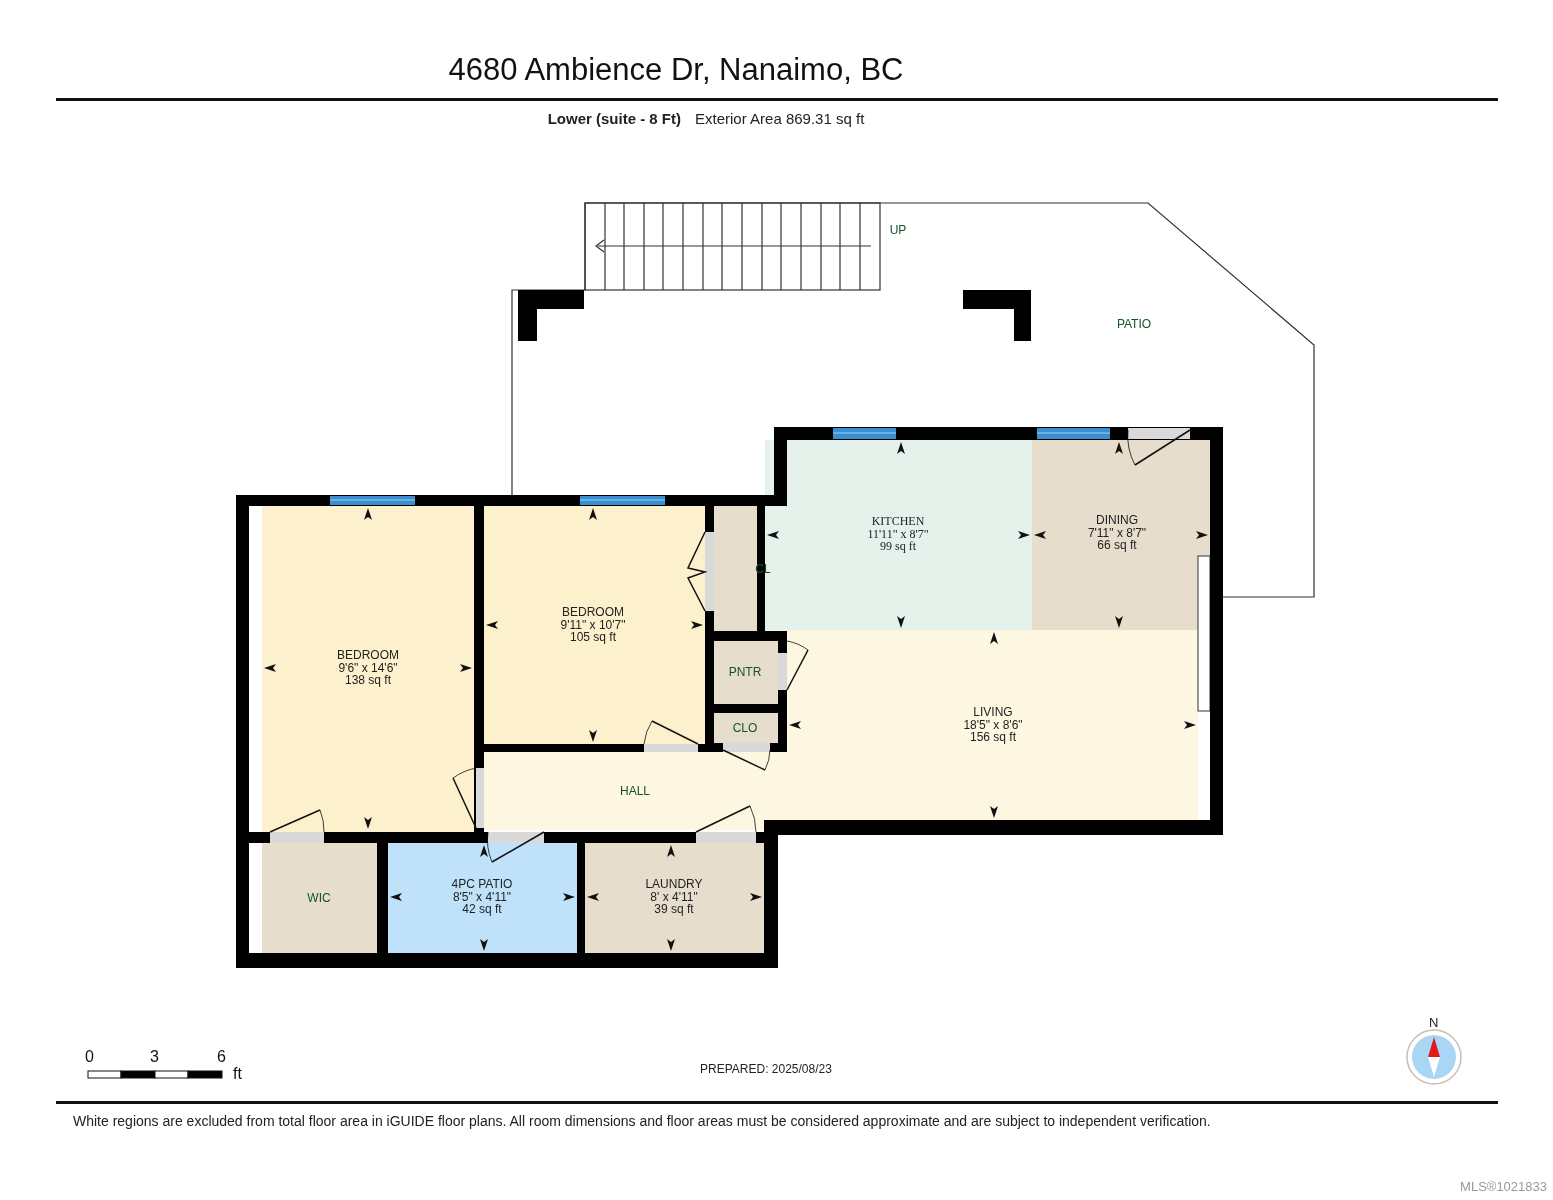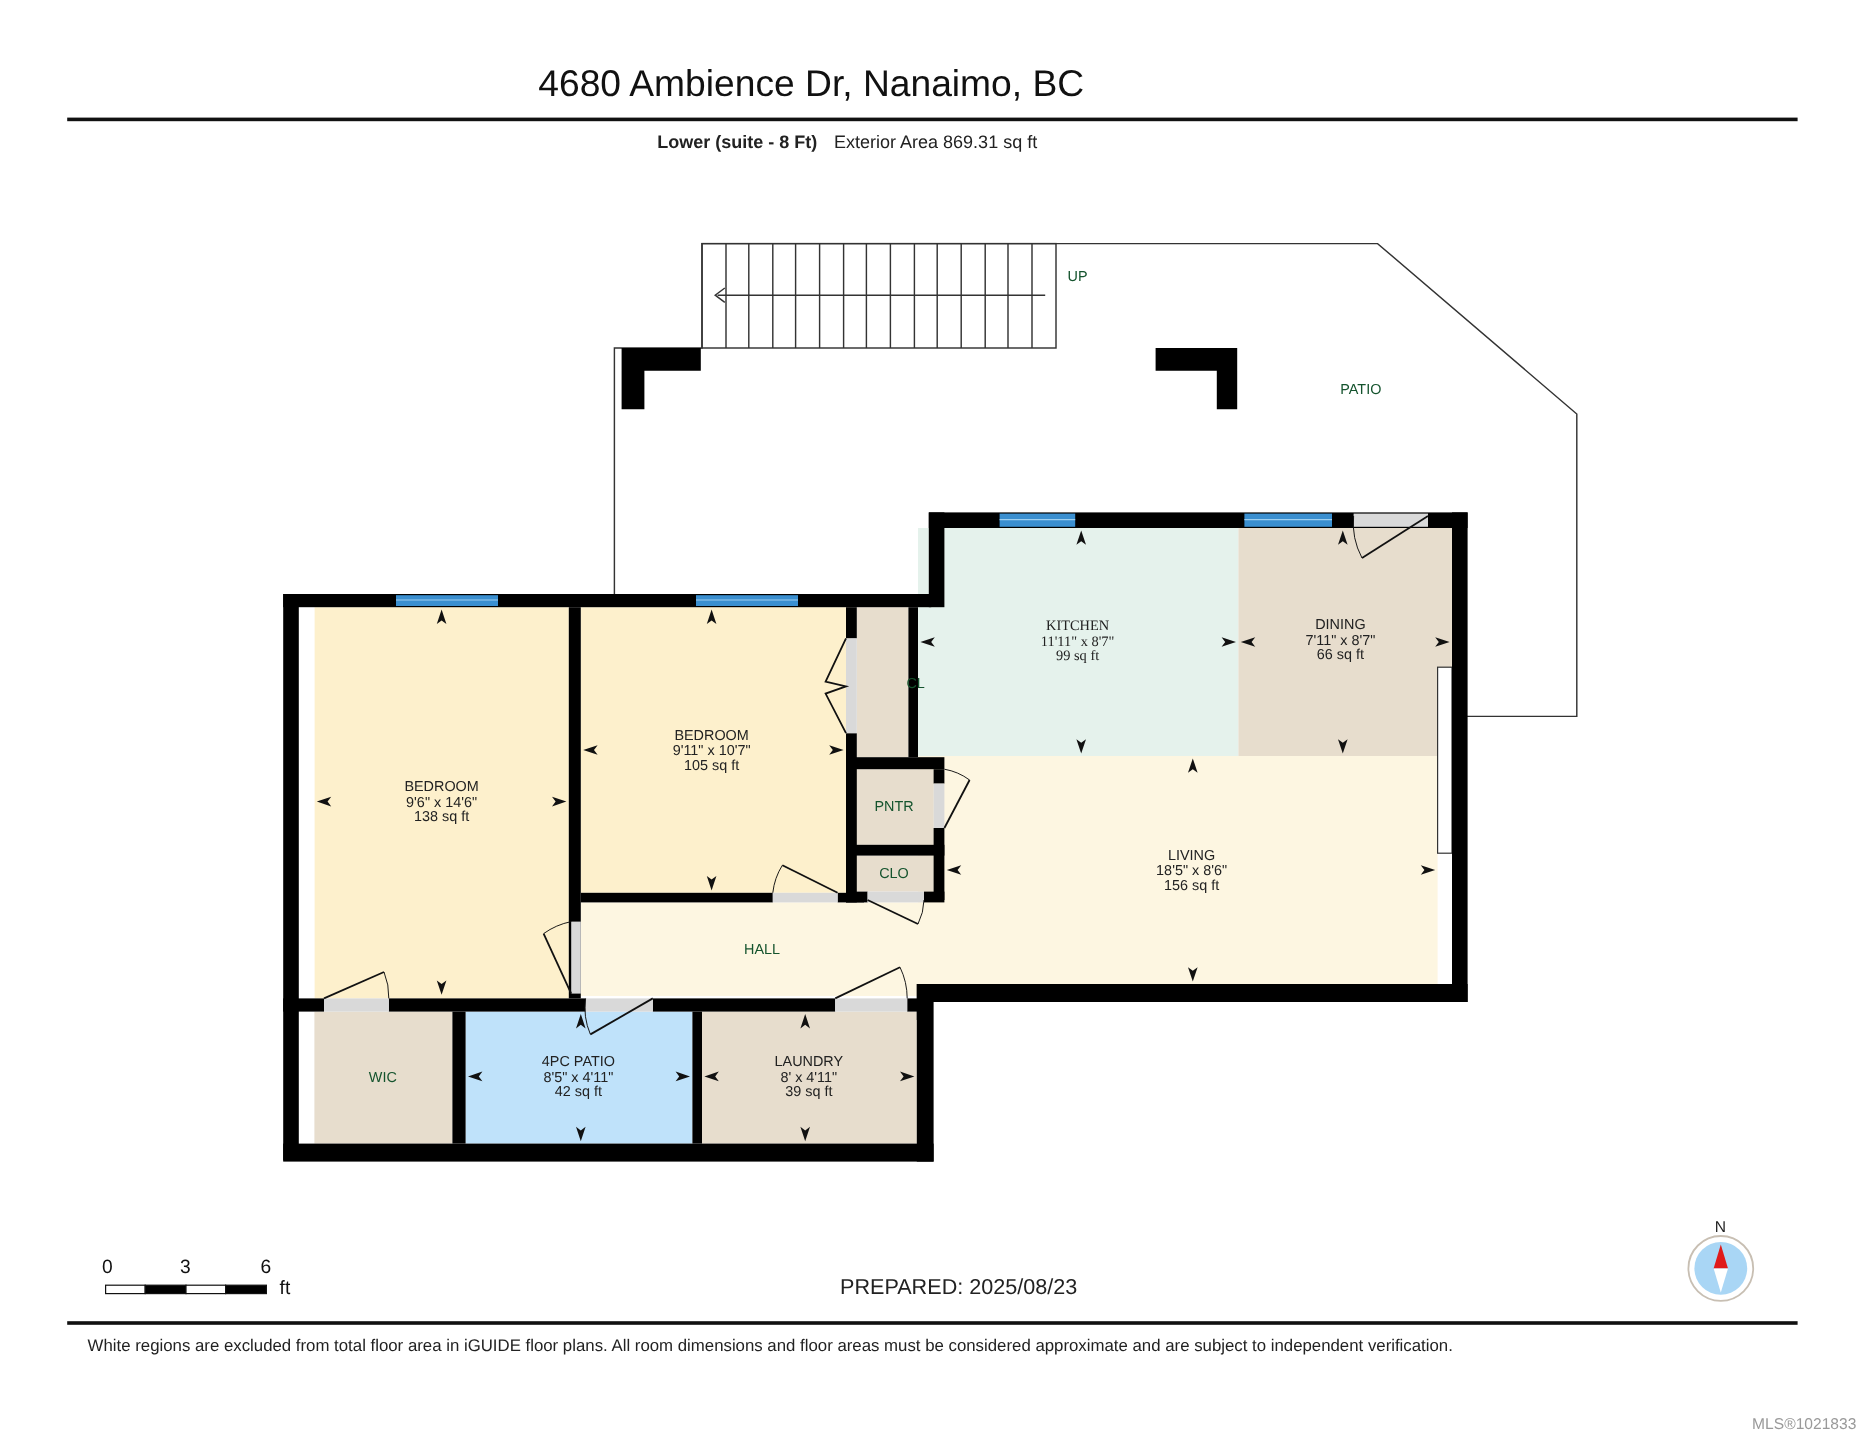--- a/index.html
+++ b/index.html
@@ -7,21 +7,21 @@
   .abs { position:absolute; }
   .title { left:0; width:1352px; top:52px; text-align:center; font-size:31px; font-weight:normal; color:#111; }
   .rule { left:56px; width:1442px; height:3px; background:#111; }
   .subtitle { left:0; width:1412px; top:110px; text-align:center; font-size:15px; color:#222; }
   .subtitle b { font-weight:bold; margin-right:14px; }
   svg.plan { position:absolute; left:0; top:0; }
   .room-label { position:absolute; text-align:center; font-size:12px; line-height:12.5px; color:#222; transform:translate(-50%,-50%); white-space:nowrap; }
   .room-label span { display:block; }
   .small-label { position:absolute; font-size:12px; color:#14532d; transform:translate(-50%,-50%); white-space:nowrap; }
   .scale-num { position:absolute; font-size:16px; color:#111; }
-  .prepared { left:700px; top:1062px; font-size:18px; color:#222; }
+  .prepared { left:700px; top:1062px; font-size:12px; color:#222; }
   .disclaimer { left:61px; top:1113px; font-size:14px; color:#222;margin-left:12px; }
   .mls { right:6px; bottom:6px; font-size:13px; color:#9a9a9a; }
   .north { font-size:13px; color:#222; }
 </style>
 </head>
 <body>
 
 <div class="abs title">4680 Ambience Dr, Nanaimo, BC</div>
 <div class="abs rule" style="top:98px;"></div>
 <div class="abs subtitle">

